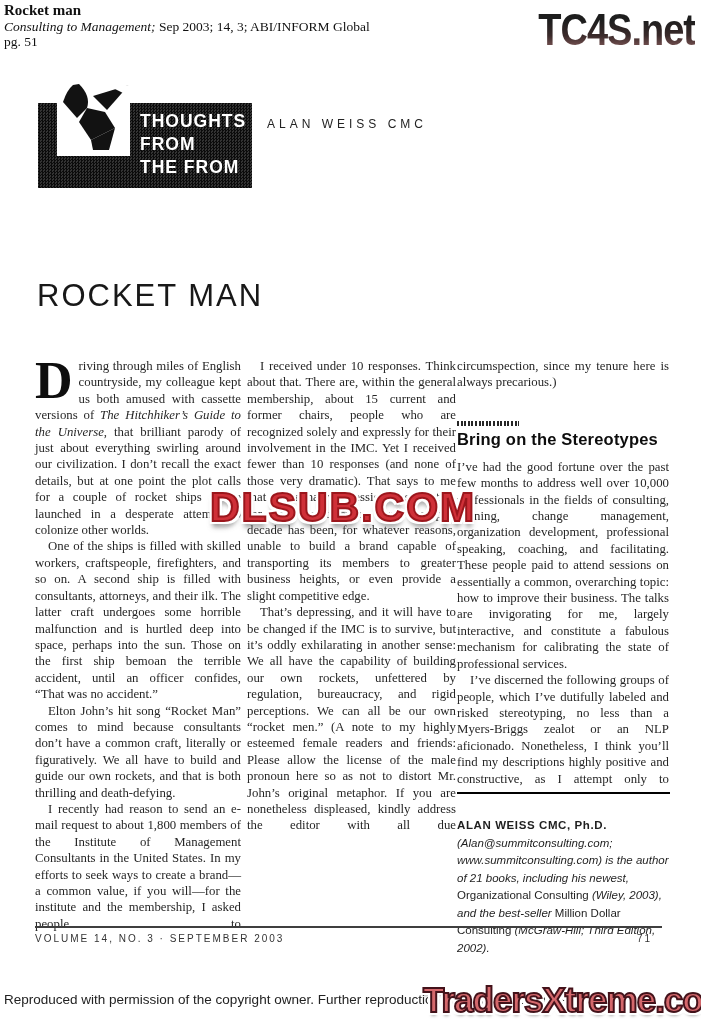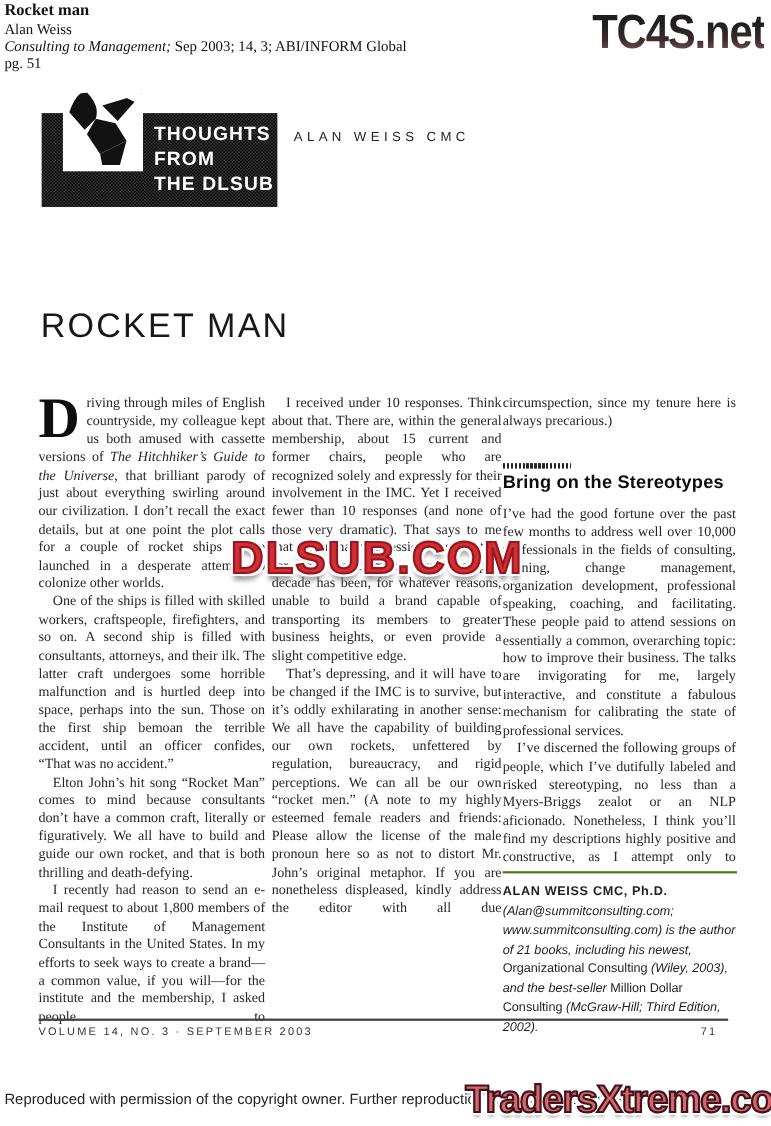--- a/index.html
+++ b/index.html
@@ -52,70 +52,69 @@
   .cont-end{text-align-last:justify;}
   .dropcap{float:left;font:700 52px/40px "Liberation Serif",serif;
     padding:3px 6px 0 0;color:#0e0e0e;}
   .smudge{width:62px;height:5px;margin:30px 0 4px 0;
     background:repeating-linear-gradient(90deg,#262626 0 2px,transparent 2px 3.6px);}
   .sec-head{margin:0 0 10px 0;color:#0d0d0d;
     font:700 16.5px "Liberation Sans",sans-serif;letter-spacing:0.2px;}
 
   
   .bio{position:absolute;left:457px;top:792px;width:213px;
-    border-top:2px solid #4d7c0f;padding-top:9px;
+    border-top:2px solid #000000;padding-top:23px;
     font:italic 400 11.5px/17.5px "Liberation Sans",sans-serif;color:#1f1f1f;}
   .bio .nm{font-style:normal;font-weight:700;letter-spacing:0.6px;}
   .bio .bk{font-style:normal;}
 
   
   .foot-rule{position:absolute;left:35px;top:926px;width:627px;border-top:2px solid #3f3f3f;}
   .foot-left{position:absolute;left:35px;top:933px;color:#333;
     font:400 10px "Liberation Sans",sans-serif;letter-spacing:2px;}
   .foot-page{position:absolute;left:637px;top:933px;color:#333;
     font:400 10px "Liberation Sans",sans-serif;letter-spacing:2px;}
   .permission{position:absolute;left:4px;top:992px;color:#222;
     font:400 13.5px "Liberation Sans",sans-serif;}
 </style>
 </head>
 <body>
 
 <div class="page">
 
   <div class="cite">
     <div class="t">Rocket man</div>
-    <div>Alan Weiss</div>
     <div><i>Consulting to Management;</i><span> Sep 2003; 14, 3; ABI/INFORM Global</span></div>
     <div>pg. 51</div>
   </div>
 
   <div class="wm-tc4s">TC4S.net</div>
 
   <div class="logo-box"></div>
   <svg class="logo-icon" viewBox="0 0 73 72">
     <rect width="73" height="72" fill="#ffffff"></rect>
     <path d="M22 0 Q34 12 30 24 L20 34 L6 18 Q10 6 16 1 Z" fill="#121212"></path>
     <path d="M72 1 L36 12 L50 26 Z" fill="#121212"></path>
     <path d="M72 1 L54 3 L72 12 Z" fill="#ffffff"></path>
     <path d="M30 24 L48 28 L58 44 L34 56 L22 38 Z" fill="#121212"></path>
     <path d="M34 56 L58 44 L52 66 L36 66 Z" fill="#121212"></path>
   </svg>
   <div class="logo-text">
     <div>THOUGHTS</div>
     <div>FROM</div>
-    <div>THE DLSUB</div>
+    <div>THE FROM</div>
   </div>
   <div class="byline">ALAN WEISS CMC</div>
 
   <div class="art-title">ROCKET MAN</div>
 
   <div class="col col1">
     <p><span class="dropcap">D</span><span>riving through miles of English countryside, my colleague kept us both amused with cassette versions of </span><i>The Hitchhiker’s Guide to the Universe</i><span>, that brilliant parody of just about everything swirling around our civilization. I don’t recall the exact details, but at one point the plot calls for a couple of rocket ships to be launched in a desperate attempt to colonize other worlds.</span></p>
     <p class="indent">One of the ships is filled with skilled workers, craftspeople, firefighters, and so on. A second ship is filled with consultants, attorneys, and their ilk. The latter craft undergoes some horrible malfunction and is hurtled deep into space, perhaps into the sun. Those on the first ship bemoan the terrible accident, until an officer confides, “That was no accident.”</p>
-    <p class="indent">Elton John’s hit song “Rocket Man” comes to mind because consultants don’t have a common craft, literally or figuratively. We all have to build and guide our own rocket, and that is both thrilling and death-defying.</p>
+    <p class="indent">Elton John’s hit song “Rocket Man” comes to mind because consultants don’t have a common craft, literally or figuratively. We all have to build and guide our own rockets, and that is both thrilling and death-defying.</p>
     <p class="indent cont-end">I recently had reason to send an e-mail request to about 1,800 members of the Institute of Management Consultants in the United States. In my efforts to seek ways to create a brand—a common value, if you will—for the institute and the membership, I asked people to</p>
   </div>
 
   <div class="col col2">
     <p class="indent">I received under 10 responses. Think about that. There are, within the general membership, about 15 current and former chairs, people who are recognized solely and expressly for their involvement in the IMC. Yet I received fewer than 10 responses (and none of those very dramatic). That says to me that the primary professional association for solo practitioners over the past decade has been, for whatever reasons, unable to build a brand capable of transporting its members to greater business heights, or even provide a slight competitive edge.</p>
     <p class="indent cont-end">That’s depressing, and it will have to be changed if the IMC is to survive, but it’s oddly exhilarating in another sense: We all have the capability of building our own rockets, unfettered by regulation, bureaucracy, and rigid perceptions. We can all be our own “rocket men.” (A note to my highly esteemed female readers and friends: Please allow the license of the male pronoun here so as not to distort Mr. John’s original metaphor. If you are nonetheless displeased, kindly address the editor with all due</p>
   </div>
 
   <div class="col col3">
     <p>circumspection, since my tenure here is always precarious.)</p>

